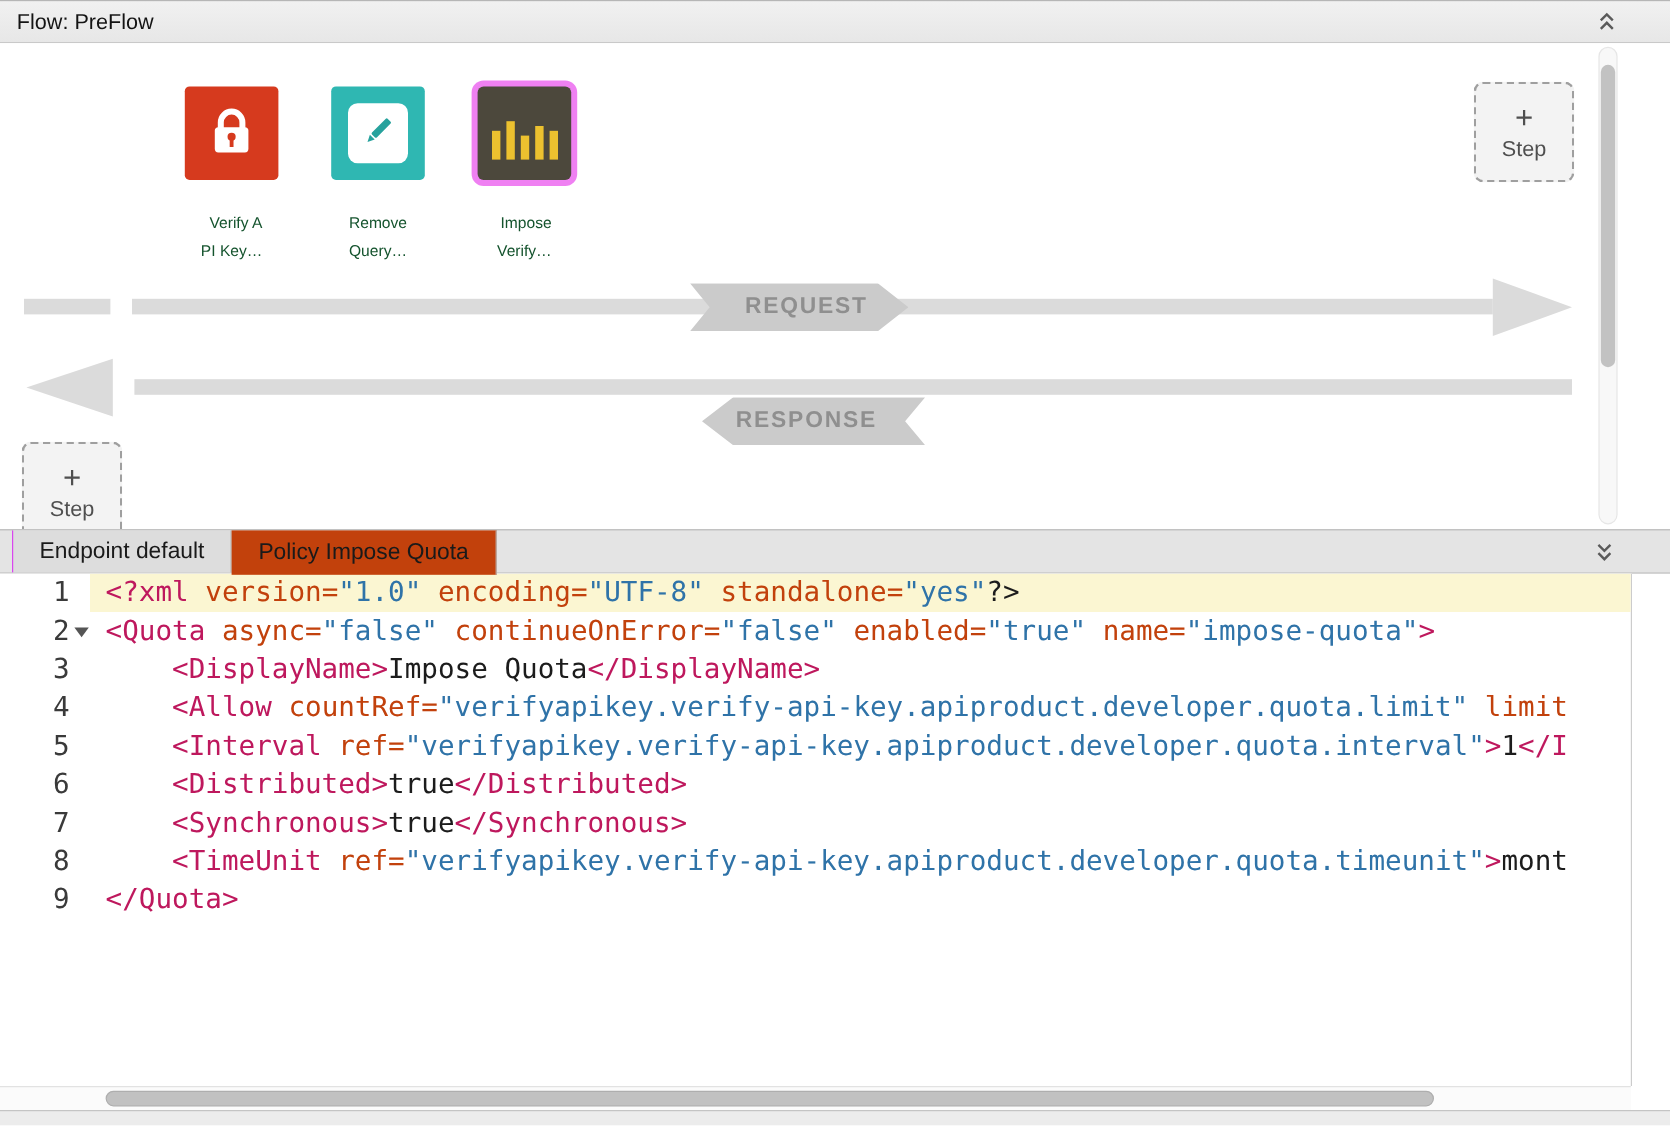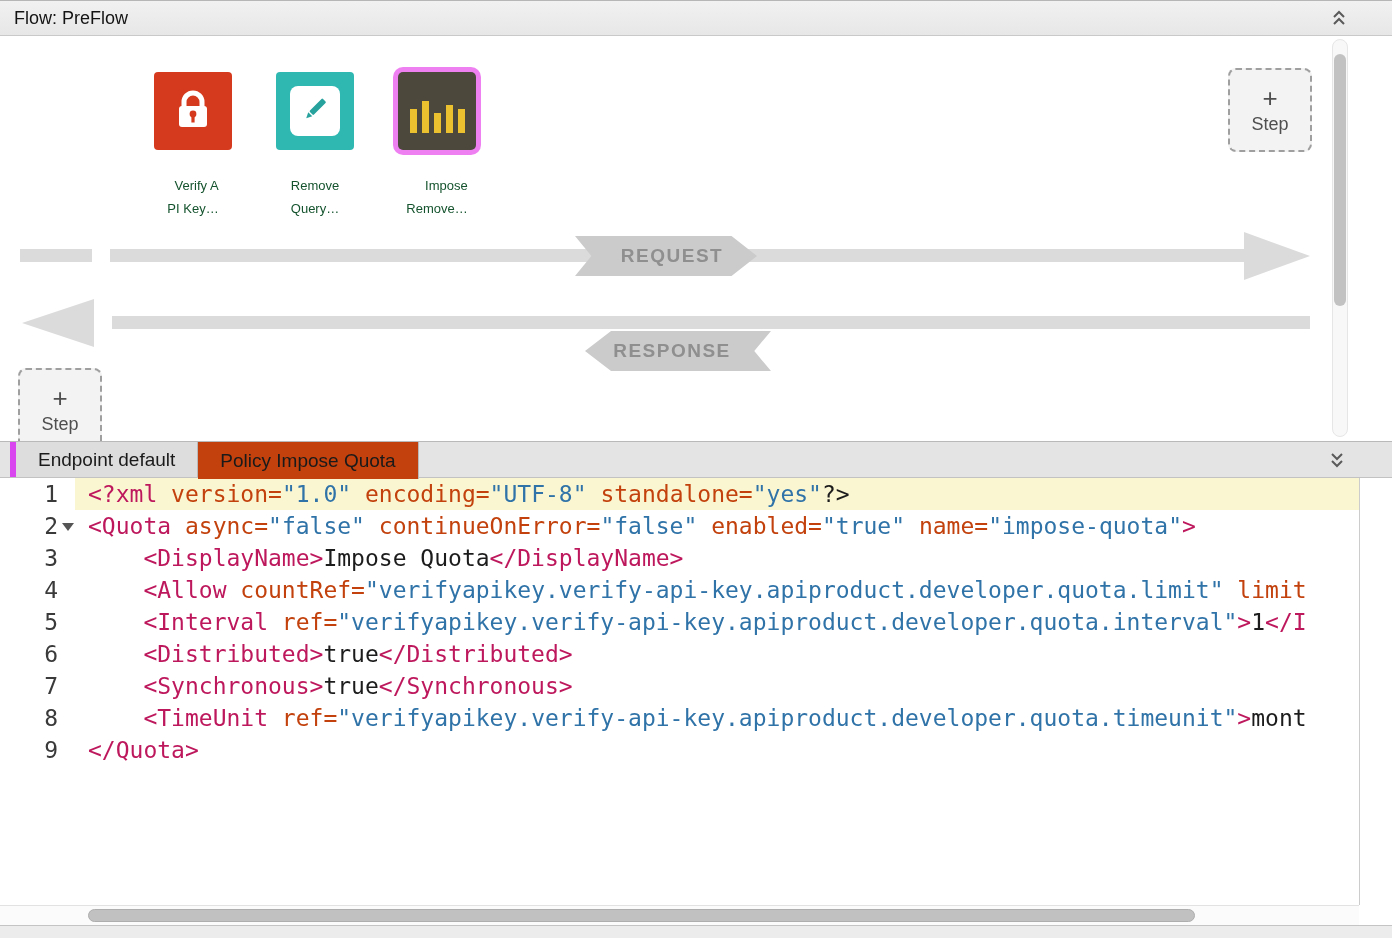--- a/index.html
+++ b/index.html
@@ -58,21 +58,21 @@
     background:#f8f8f8; border:1px solid #e6e6e6; border-radius:8px; }
   .v-thumb { position:absolute; left:1px; top:14px; width:12px; height:252px;
     background:#c2c2c2; border-radius:7px; }
 
   
   .tab-bar { position:absolute; top:441px; left:0; width:100%; height:37px;
     background:#e4e4e4; border-top:1px solid #b9b9b9; border-bottom:1px solid #c2c2c2;
     display:flex; align-items:stretch; padding-left:10px; }
   .tab { display:flex; align-items:center; padding:0 22px; font-size:19px; color:#1a1a1a;
     border-right:1px solid #b9b9b9; cursor:pointer; }
-  .tab.inactive { background:#dddddd; border-left:6px solid #d946ef; }
+  .tab.inactive { background:#dddddd; border-left:1px solid #d946ef; }
   .tab.active { background:#c2410c; height:37px; margin-bottom:-1px; position:relative; z-index:2; }
   .tab-collapse { position:absolute; right:42px; top:6px; width:26px; height:26px;
     background:transparent; border:none; cursor:pointer; display:flex; align-items:center; justify-content:center; }
 
   
   .code-panel { position:absolute; top:478px; left:0; width:1360px; height:427px;
     background:#fff; border-right:1px solid #cccccc; overflow:hidden; }
   .code-row { display:flex; height:32px; line-height:32px; white-space:pre;
     font-family:"DejaVu Sans Mono", monospace; font-size:23px; }
   .ln { flex:none; width:58px; text-align:right; color:#3a3a3a; }
@@ -156,21 +156,21 @@
           <span class="bars">
             <span style="height:24px"></span>
               <span style="height:32px"></span>
               <span style="height:20px"></span>
               <span style="height:28px"></span>
               <span style="height:24px"></span>
           </span>
         </div>
         <div class="policy-label">
           <div>Impose</div>
-          <div>Remove…</div>
+          <div>Verify…</div>
         </div>
       </div>
 
     </div>
 
     <button class="step-btn step-top">
       <span class="plus">+</span>
       <span class="lbl">Step</span>
     </button>
 

